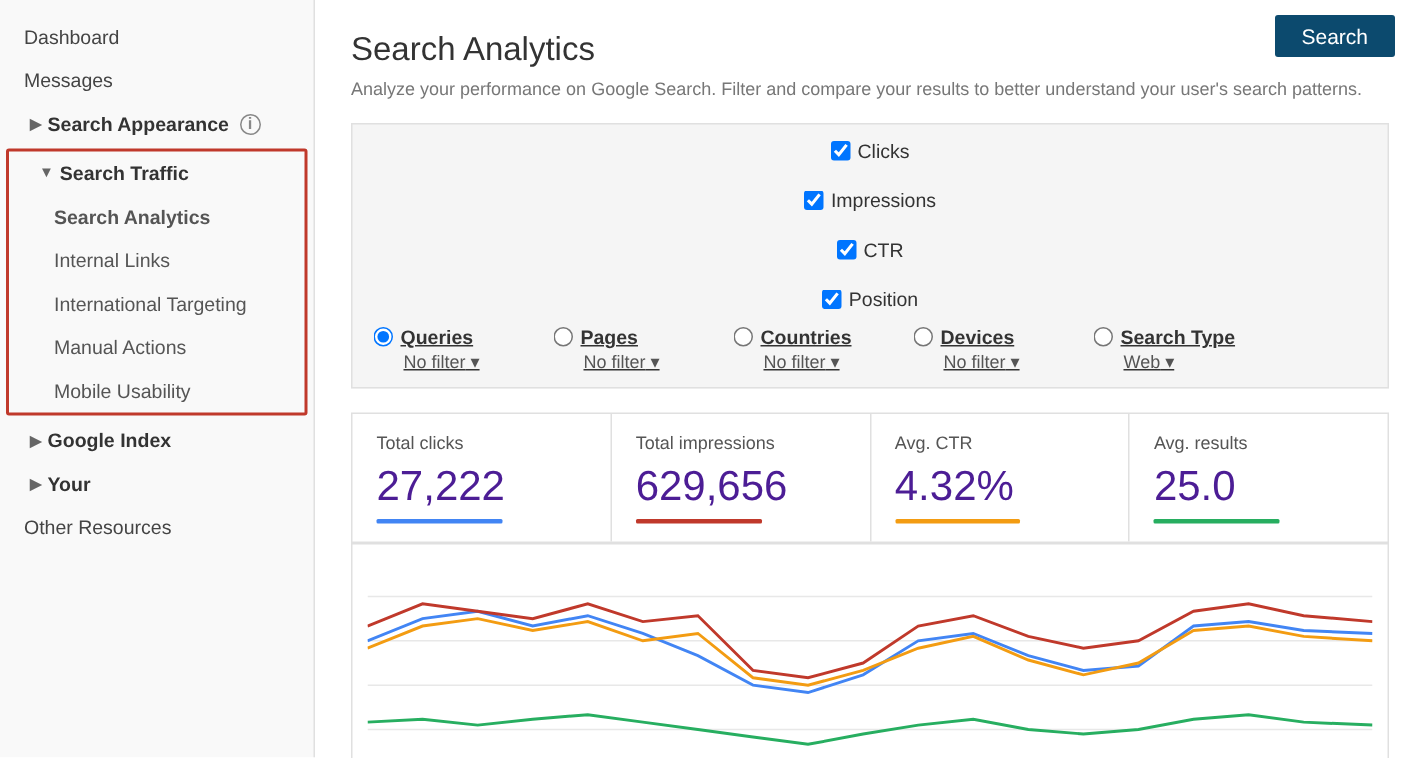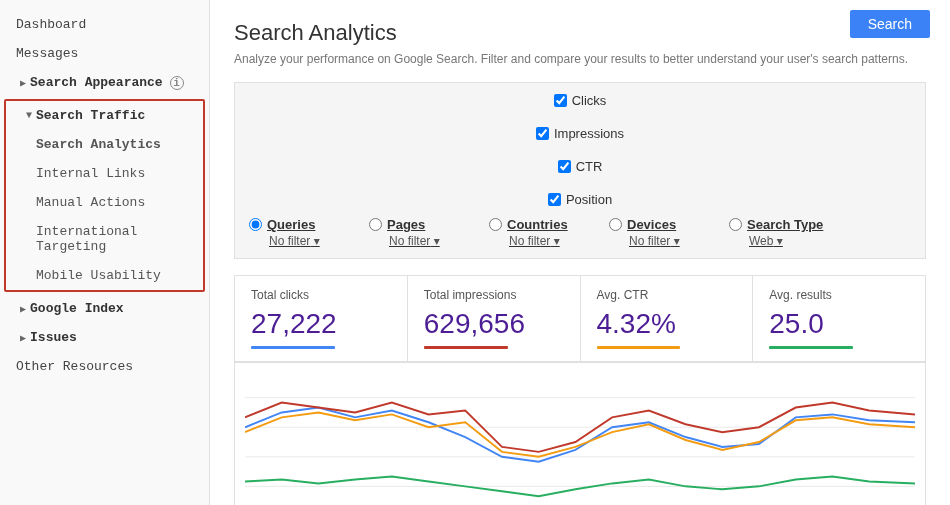--- a/index.html
+++ b/index.html
@@ -12,21 +12,20 @@
       background: #f9f9f9;
       border-right: 1px solid #e0e0e0;
       padding-top: 10px;
       overflow-y: auto;
     }
     .sidebar-item {
       padding: 7px 16px 7px 20px;
       cursor: pointer;
       color: #555;
       font-size: 13px;
-      font-family: Liberation Mono, monospace;
     }
     .sidebar-item.top-level { font-weight: normal; color: #444; padding-left: 16px; }
     .sidebar-item.section-header { font-weight: bold; color: #333; display: flex; align-items: center; gap: 4px; }
     .sidebar-item.active { color: #c0392b; font-weight: bold; }
     .sidebar-item.sub { padding-left: 30px; color: #555; }
     .sidebar-section-active { border: 2px solid #c0392b; margin: 2px 4px; border-radius: 2px; }
     .triangle { font-size: 10px; color: #666; }
     .info-icon { font-size: 11px; color: #888; border: 1px solid #888; border-radius: 50%; width: 14px; height: 14px; display: inline-flex; align-items: center; justify-content: center; margin-left: 3px; }
 
     
@@ -147,21 +146,21 @@
       position: relative;
       overflow: hidden;
     }
     svg.chart { width: 100%; height: 100%; }
 
     
     .top-search-btn {
       position: absolute;
       top: 10px;
       right: 20px;
-      background: #3b82f6;
+      background: #0c4a6e;
       color: #fff;
       border: none;
       padding: 6px 18px;
       font-size: 14px;
       cursor: pointer;
       border-radius: 2px;
     }
   </style>
 </head>
 <body>
@@ -186,38 +185,38 @@
       <span class="triangle">▼</span>
       <span>Search Traffic</span>
     </div>
     <div class="sidebar-item sub active">
       <span>Search Analytics</span>
     </div>
     <div class="sidebar-item sub">
       <span>Internal Links</span>
     </div>
     <div class="sidebar-item sub">
+      <span>International Targeting</span>
+    </div>
+    <div class="sidebar-item sub">
       <span>Manual Actions</span>
-    </div>
-    <div class="sidebar-item sub">
-      <span>International Targeting</span>
     </div>
     <div class="sidebar-item sub">
       <span>Mobile Usability</span>
     </div>
   </div>
 
   <div class="sidebar-item section-header">
     <span class="triangle">▶</span>
     <span>Google Index</span>
   </div>
 
   <div class="sidebar-item section-header">
     <span class="triangle">▶</span>
-    <span>Issues</span>
+    <span>Your</span>
   </div>
 
   <div class="sidebar-item top-level">
     <span>Other Resources</span>
   </div>
 </div>
 
 <div id="main" style="position:relative;">
 
   <button class="top-search-btn">

